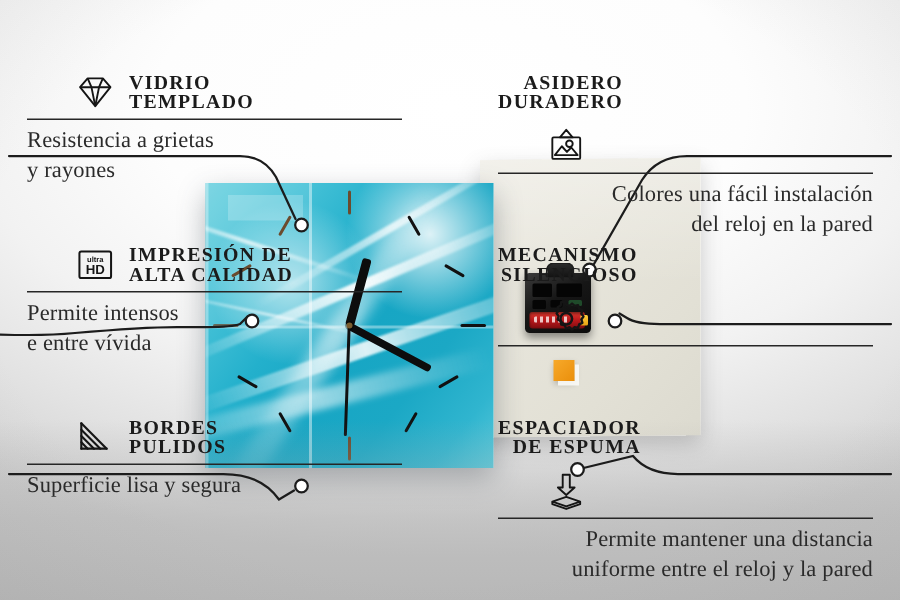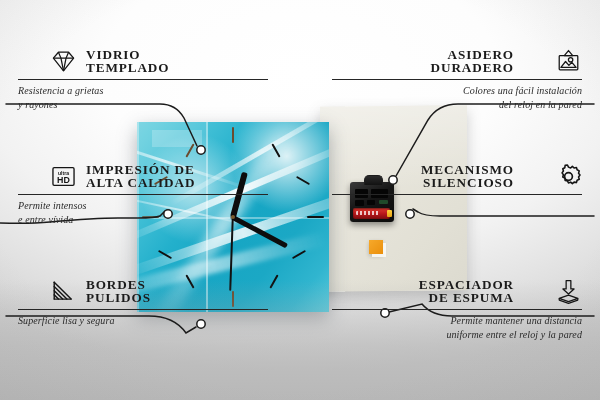--- a/index.html
+++ b/index.html
@@ -25,35 +25,35 @@
     background:radial-gradient(ellipse 560px 380px at 50% 45%, rgba(0,0,0,0) 55%, rgba(120,120,120,.16) 100%);
   }
 
   
   .feature{position:absolute;width:250px;}
   .feature .head{
     display:flex;align-items:flex-start;gap:9px;
     line-height:1.02;
   }
   .feature.left .head{justify-content:flex-start;}
-  .feature.right .head{justify-content:flex-end;}
+  .feature.right .head{justify-content:flex-end;flex-direction:column;}
   .ttl{
     font-family:"Liberation Serif", serif;
     font-weight:700;font-size:13.2px;letter-spacing:.9px;color:#1b1b1b;
     text-transform:uppercase;
   }
   .ttl .l2{display:block;}
   .feature.left .ttl{text-align:left;}
   .feature.right .ttl{text-align:right;}
   .rule{
     height:0;border-top:1.3px solid #262626;margin-top:4px;width:100%;
   }
   .sub{
     font-family:"Liberation Serif", serif;
-    font-size:10px;color:#2a2a2a;line-height:1.35;margin-top:4px;letter-spacing:.1px;font-style:italic;
+    font-size:15px;color:#2a2a2a;line-height:1.35;margin-top:4px;letter-spacing:.1px;
   }
   .feature.left .sub{text-align:left;}
   .feature.right .sub{text-align:right;}
 
   .ico{width:27px;height:27px;flex:0 0 27px;display:block;margin-left:32px;}
   .ico svg{display:block;width:27px;height:27px;}
 
   
   #f-vidrio   {left:18px; top:48px;}
   #f-impre    {left:18px; top:163px;}

